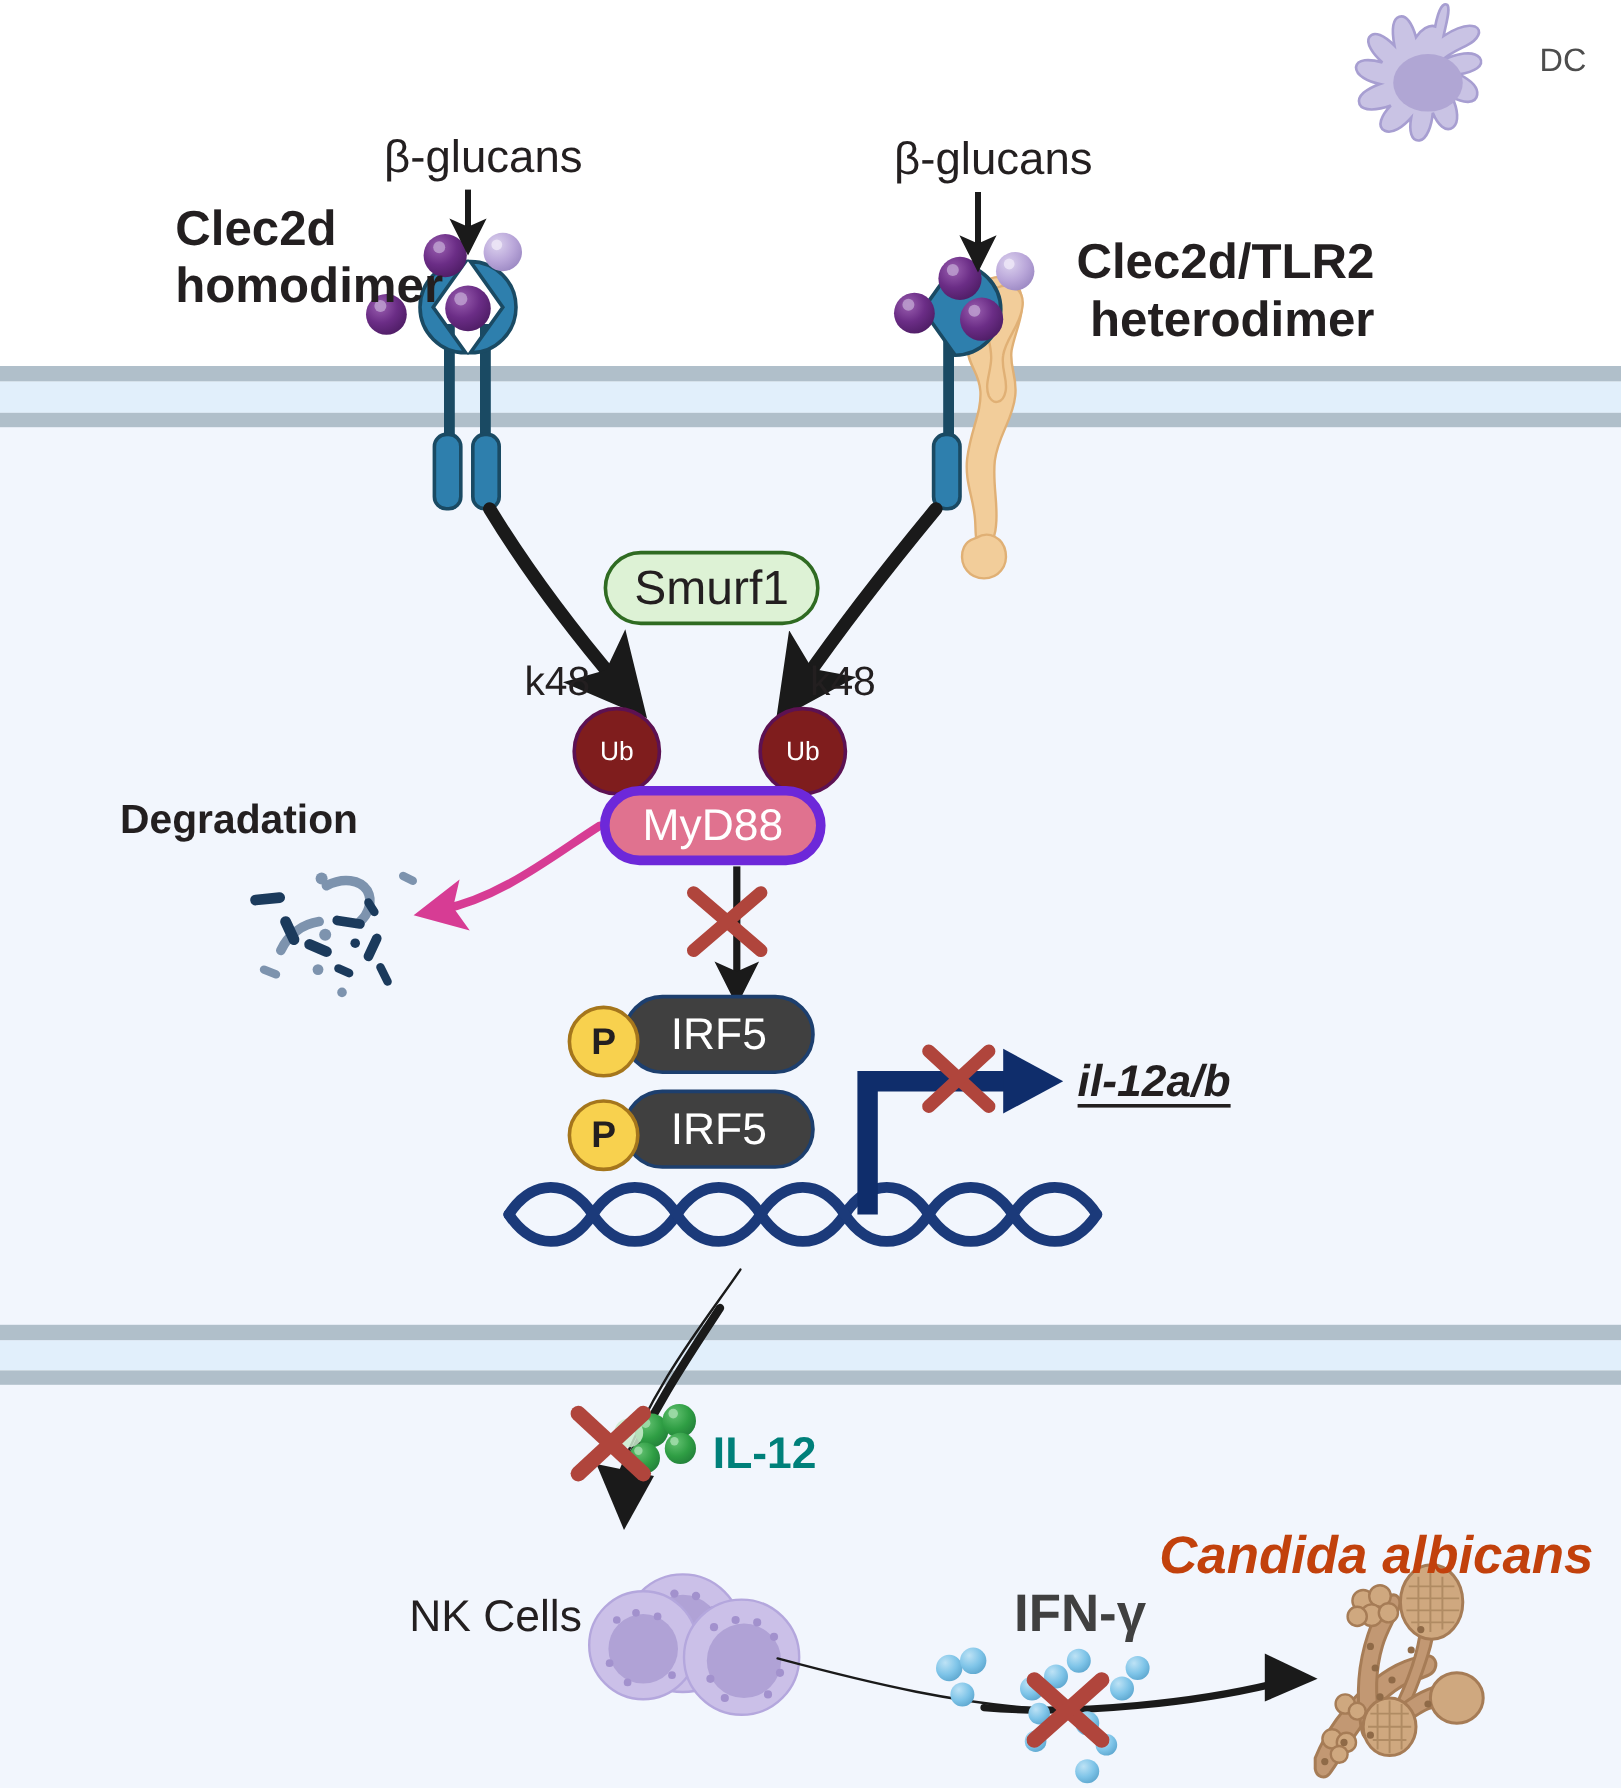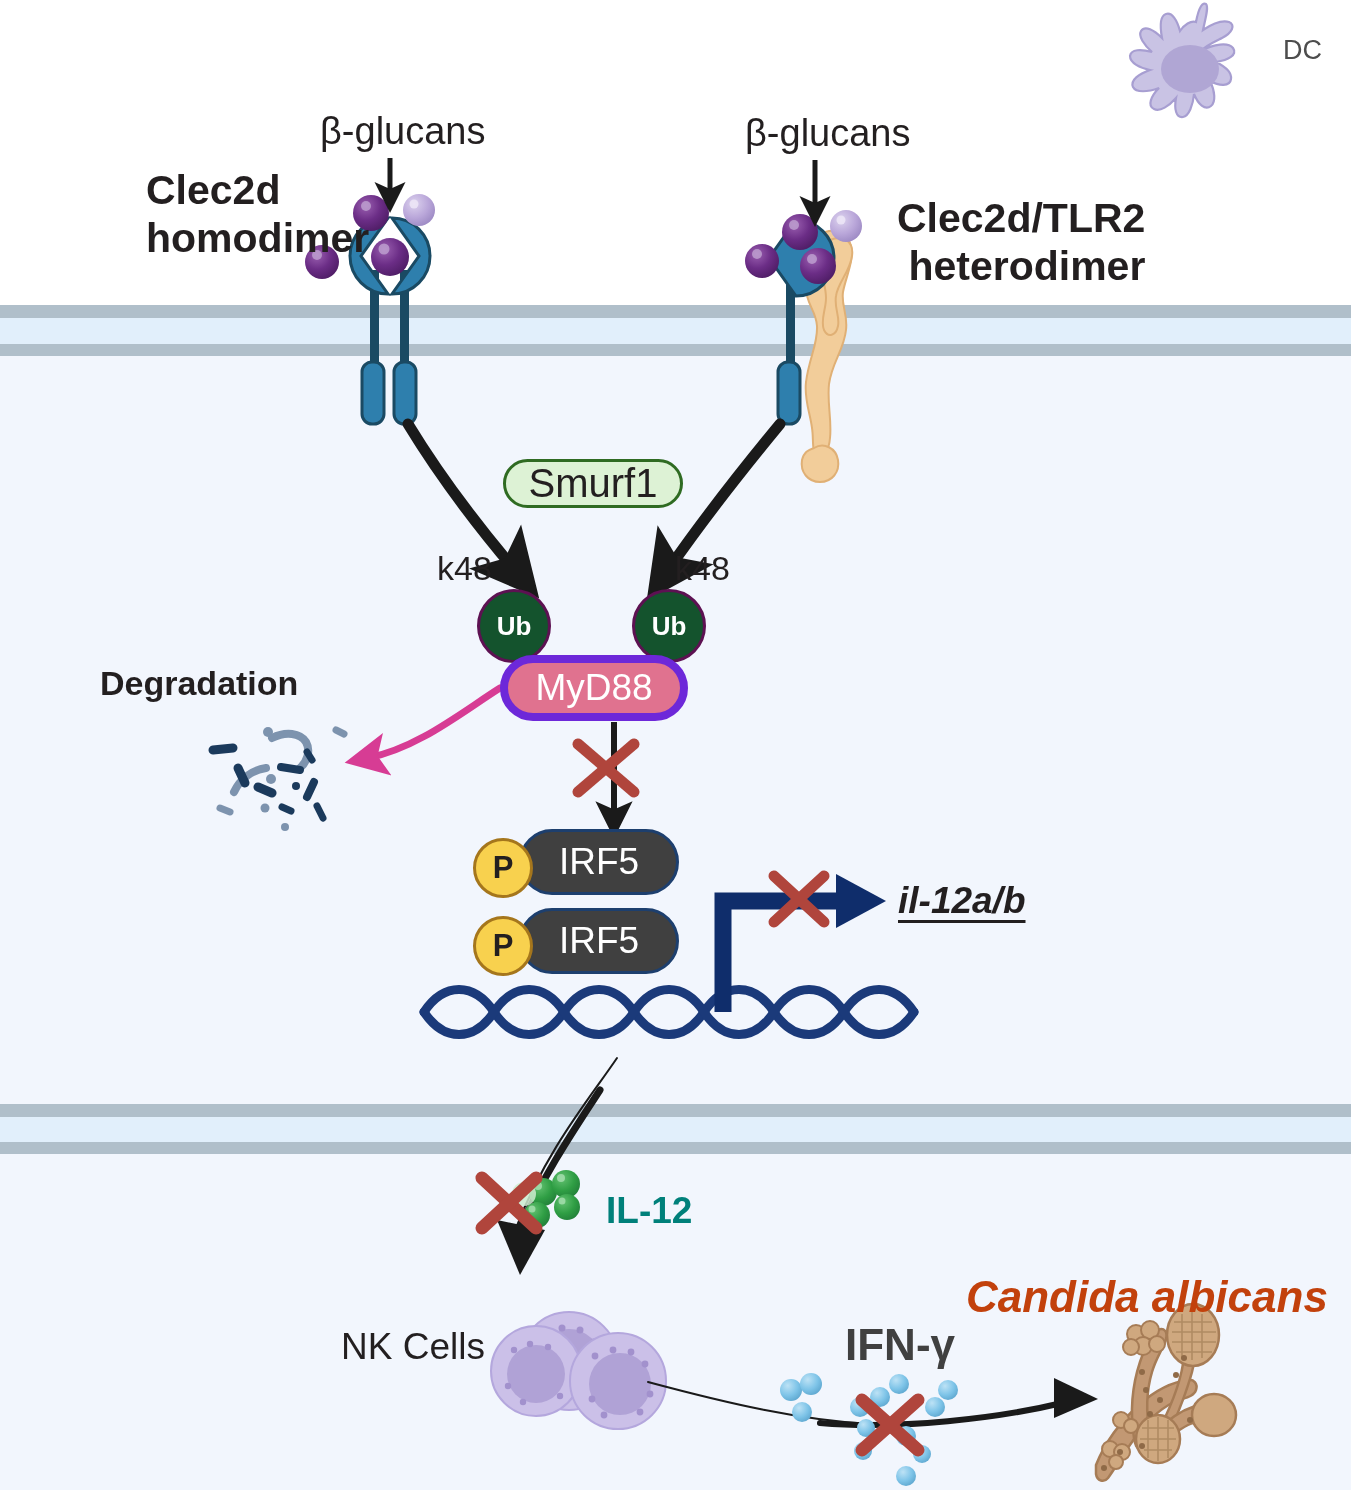--- a/index.html
+++ b/index.html
@@ -30,22 +30,22 @@
   
   .node {
     position:absolute; display:flex; align-items:center; justify-content:center;
     box-sizing:border-box; white-space:nowrap;
   }
   .smurf1 {
     background:#ddf2d5; border:3px solid #2f6b22; border-radius:40px;
     color:#231f20; font-size:40px;
   }
   .ub {
-    background:#14532d; border:3px solid #5d1152; border-radius:50%;
-    color:#ffffff; font-size:26px;font-weight:bold;
+    background:#7f1d1d; border:3px solid #5d1152; border-radius:50%;
+    color:#ffffff; font-size:22px;
   }
   .myd88 {
     background:#e0728f; border:8px solid #6d28d9; border-radius:34px;
     color:#ffffff; font-size:37px;
   }
   .irf5 {
     background:#404040; border:3px solid #1d3f6e; border-radius:34px;
     color:#ffffff; font-size:37px;
   }
   .pcirc {
@@ -360,21 +360,21 @@
         <line x1="482" y1="1178" x2="536" y2="1228"></line>
         <line x1="536" y1="1178" x2="482" y2="1228"></line>
       </g>
       <g stroke-width="13">
         <line x1="862" y1="1400" x2="918" y2="1450"></line>
         <line x1="918" y1="1400" x2="862" y2="1450"></line>
       </g>
     </g>
   </svg>
 
-  <div class="node smurf1" style="left:503px; top:459px; width:180px; height:49px;">
+  <div class="node smurf1" style="left:503px; top:459px; width:180px; height:62px;">
     <span>Smurf1</span>
   </div>
 
   <div class="node ub" style="left:477px; top:589px; width:74px; height:74px;">
     <span>Ub</span>
   </div>
   <div class="node ub" style="left:632px; top:589px; width:74px; height:74px;">
     <span>Ub</span>
   </div>
 
@@ -408,21 +408,21 @@
 heterodimer</div>
 
   <div class="lbl" style="left:437px; top:549px; font-size:34px;">k48</div>
   <div class="lbl" style="left:675px; top:549px; font-size:34px;">k48</div>
 
   <div class="lbl lbl-bold" style="left:100px; top:664px; font-size:34px;">Degradation</div>
 
   <div class="lbl lbl-bi" style="left:898px; top:901px; font-size:37px; text-decoration:underline;
               text-underline-offset:7px; transform:translateY(-50%);">il-12a/b</div>
 
-  <div class="lbl lbl-bold" style="left:594px; top:1190px; font-size:37px; color:#00807a;margin-left:12px;">IL-12</div>
+  <div class="lbl lbl-bold" style="left:594px; top:1190px; font-size:37px; color:#00807a;">IL-12</div>
 
   <div class="lbl" style="left:341px; top:1326px; font-size:37px;">NK Cells</div>
 
   <div class="lbl lbl-bold" style="left:845px; top:1320px; font-size:44px; color:#404040;">IFN-γ</div>
 
   <div class="lbl lbl-bi" style="left:966px; top:1272px; font-size:44px; color:#c2410c;">Candida albicans</div>
 
 </div>
 
 </body></html>

